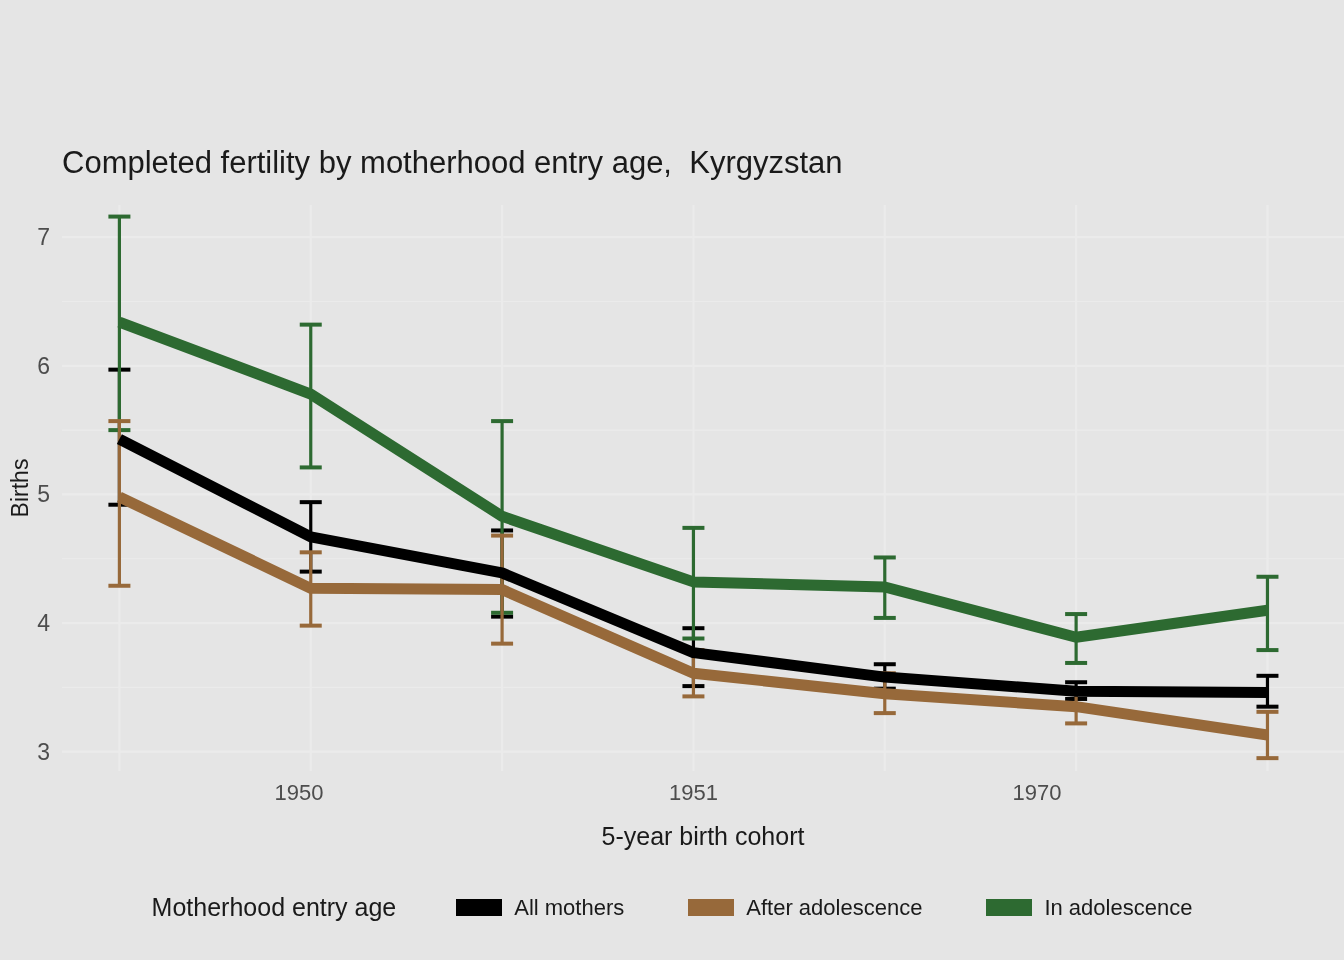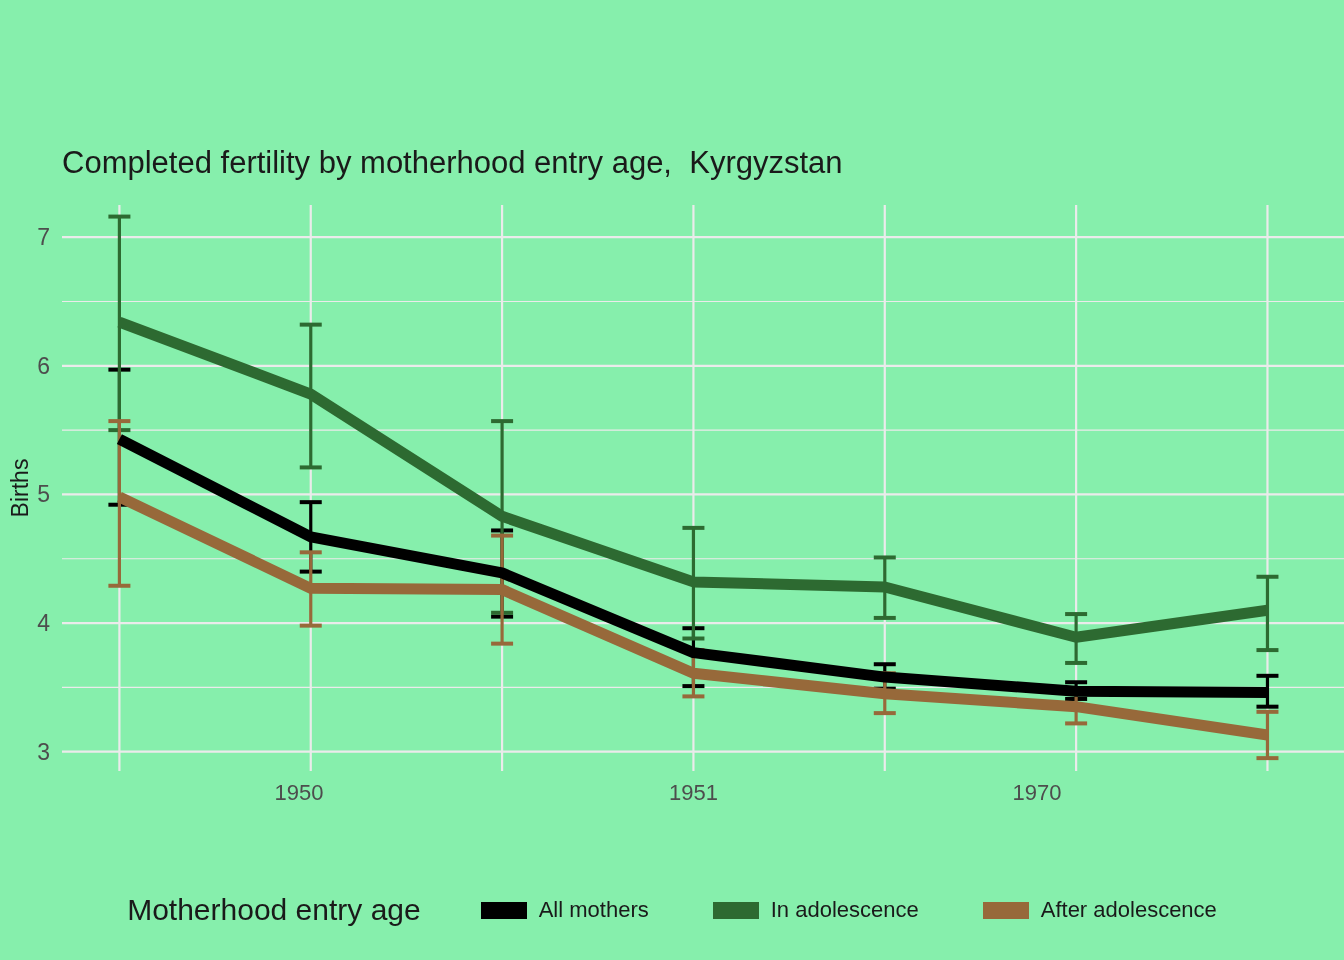--- a/index.html
+++ b/index.html
@@ -11,21 +11,21 @@
     width: 1344px;
     height: 960px;
     font-family: "Liberation Sans", sans-serif;
     color: #000000;
     overflow: hidden;
   }
   #root {
     position: relative;
     width: 1344px;
     height: 960px;
-    background: #86efac;
+    background: #e5e5e5;
     text-decoration: underline;
   }
   .chart-title {
     position: absolute;
     left: 62px;
     top: 145px;
     font-size: 31px;
     color: #1a1a1a;
     white-space: pre;
     letter-spacing: 0px;
@@ -104,21 +104,21 @@
     position: absolute;
     left: 0;
     top: 893px;
     width: 1344px;
     display: flex;
     align-items: center;
     justify-content: center;
     gap: 0px;
   }
   .legend-title {
-    font-size: 30px;
+    font-size: 25px;
     color: #1a1a1a;
     margin-right: 22px;
     white-space: nowrap;
   }
   .legend-item {
     display: flex;
     align-items: center;
     margin-right: 26px;
     white-space: nowrap;
     padding-left: 38px;
@@ -246,30 +246,31 @@
         <polyline points="57.40,292.00 248.75,383.34 440.09,384.62 631.43,468.24 822.78,488.82 1014.12,501.68 1205.46,529.98" fill="none" stroke="#97693a" stroke-width="11" stroke-linejoin="round" stroke-linecap="butt"></polyline>
       </svg>
   </div>
 
   <div class="xtick-labels" id="xtick-labels">
       <div class="xtick-label" style="left: 237px; text-align: right;">1950</div>
       <div class="xtick-label" style="left: 631.433px;">1951</div>
       <div class="xtick-label" style="left: 975px;">1970</div>
     </div>
 
+  <div class="xlabel">5-year birth cohort</div>
 
   <div class="legend">
     <div class="legend-title">Motherhood entry age</div>
     <div class="legend-item">
       <span class="legend-key" id="key-0" style="background: rgb(0, 0, 0);"></span>
       <span class="legend-label">All mothers</span>
     </div>
     <div class="legend-item">
+      <span class="legend-key" id="key-2" style="background: rgb(151, 105, 58);"></span>
+      <span class="legend-label">After adolescence</span>
+    </div>
+    <div class="legend-item">
       <span class="legend-key" id="key-1" style="background: rgb(45, 106, 49);"></span>
       <span class="legend-label">In adolescence</span>
     </div>
-    <div class="legend-item">
-      <span class="legend-key" id="key-2" style="background: rgb(151, 105, 58);"></span>
-      <span class="legend-label">After adolescence</span>
-    </div>
   </div>
 
 </div>
 
 </body></html>

